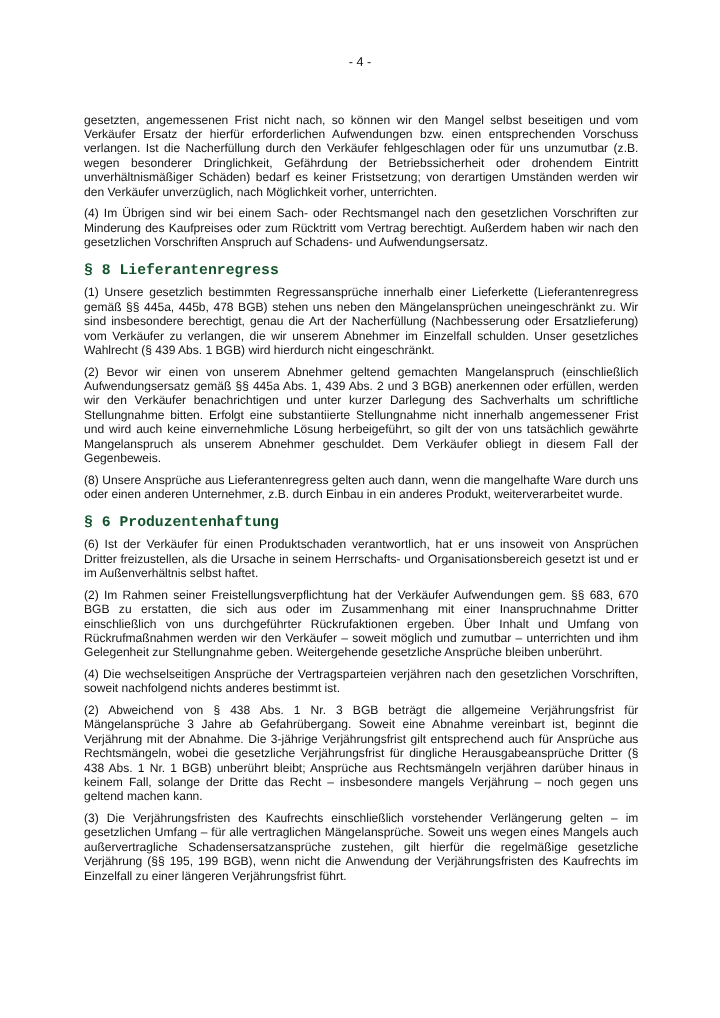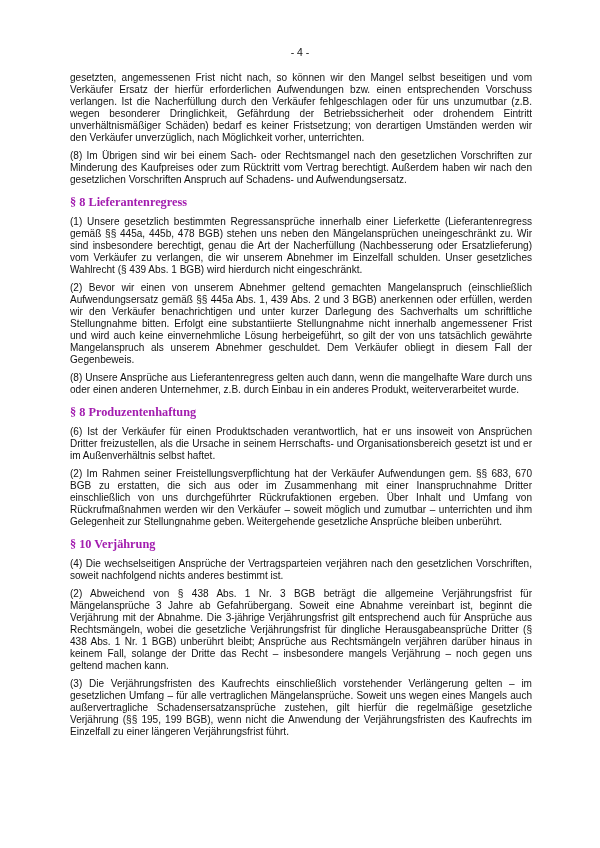--- a/index.html
+++ b/index.html
@@ -5,55 +5,54 @@
     html, body { margin: 0; padding: 0; background: #ffffff; }
     body { width: 600px; height: 848px; position: relative; overflow: hidden; }
     .page {
       position: absolute; left: 0; top: 0; width: 600px; height: 848px; background: #ffffff;
     }
     .page-number {
       position: absolute; top: 46px; left: 0; width: 600px; text-align: center;
       font-family: "Liberation Sans", sans-serif; font-size: 10.5px; color: #111;
     }
     .content {
-      position: absolute; left: 70px; top: 72px; width: 462px;
+      position: absolute; left: 70px; top: 95px; width: 462px;
       font-family: "Liberation Sans", sans-serif; font-size: 10.05px; line-height: 12px; color: #111;
     }
     .para { margin: 0 0 6px 0; text-align: justify; text-align-last: left; }
     .heading {
-      font-family: Liberation Serif, serif; font-weight: bold; font-size: 12.3px;
-      line-height: 14px; margin: 9px 0 7px 0; color: #a21caf;
+      font-family: Liberation Mono, monospace; font-weight: bold; font-size: 12.3px;
+      line-height: 14px; margin: 9px 0 7px 0; color: #14532d;
     }
   </style>
 </head>
 <body>
 
 <div class="page">
   <div class="page-number">- 4 -</div>
 
   <div class="content">
 
     <div>
       <p class="para">gesetzten, angemessenen Frist nicht nach, so können wir den Mangel selbst beseitigen und vom Verkäufer Ersatz der hierfür erforderlichen Aufwendungen bzw. einen entsprechenden Vorschuss verlangen. Ist die Nacherfüllung durch den Verkäufer fehlgeschlagen oder für uns unzumutbar (z.B. wegen besonderer Dringlichkeit, Gefährdung der Betriebssicherheit oder drohendem Eintritt unverhältnismäßiger Schäden) bedarf es keiner Fristsetzung; von derartigen Umständen werden wir den Verkäufer unverzüglich, nach Möglichkeit vorher, unterrichten.</p>
-      <p class="para">(8) Im Übrigen sind wir bei einem Sach- oder Rechtsmangel nach den gesetzlichen Vorschriften zur Minderung des Kaufpreises oder zum Rücktritt vom Vertrag berechtigt. Außerdem haben wir nach den gesetzlichen Vorschriften Anspruch auf Schadens- und Aufwendungsersatz.</p>
+      <p class="para">(4) Im Übrigen sind wir bei einem Sach- oder Rechtsmangel nach den gesetzlichen Vorschriften zur Minderung des Kaufpreises oder zum Rücktritt vom Vertrag berechtigt. Außerdem haben wir nach den gesetzlichen Vorschriften Anspruch auf Schadens- und Aufwendungsersatz.</p>
     </div>
 
     <div>
       <div class="heading">§ 8 Lieferantenregress</div>
       <p class="para">(1) Unsere gesetzlich bestimmten Regressansprüche innerhalb einer Lieferkette (Lieferantenregress gemäß §§ 445a, 445b, 478 BGB) stehen uns neben den Mängelansprüchen uneingeschränkt zu. Wir sind insbesondere berechtigt, genau die Art der Nacherfüllung (Nachbesserung oder Ersatzlieferung) vom Verkäufer zu verlangen, die wir unserem Abnehmer im Einzelfall schulden. Unser gesetzliches Wahlrecht (§ 439 Abs. 1 BGB) wird hierdurch nicht eingeschränkt.</p>
       <p class="para">(2) Bevor wir einen von unserem Abnehmer geltend gemachten Mangelanspruch (einschließlich Aufwendungsersatz gemäß §§ 445a Abs. 1, 439 Abs. 2 und 3 BGB) anerkennen oder erfüllen, werden wir den Verkäufer benachrichtigen und unter kurzer Darlegung des Sachverhalts um schriftliche Stellungnahme bitten. Erfolgt eine substantiierte Stellungnahme nicht innerhalb angemessener Frist und wird auch keine einvernehmliche Lösung herbeigeführt, so gilt der von uns tatsächlich gewährte Mangelanspruch als unserem Abnehmer geschuldet. Dem Verkäufer obliegt in diesem Fall der Gegenbeweis.</p>
       <p class="para">(8) Unsere Ansprüche aus Lieferantenregress gelten auch dann, wenn die mangelhafte Ware durch uns oder einen anderen Unternehmer, z.B. durch Einbau in ein anderes Produkt, weiterverarbeitet wurde.</p>
     </div>
 
     <div>
-      <div class="heading">§ 8 Produzentenhaftung</div>
+      <div class="heading">§ 6 Produzentenhaftung</div>
       <p class="para">(6) Ist der Verkäufer für einen Produktschaden verantwortlich, hat er uns insoweit von Ansprüchen Dritter freizustellen, als die Ursache in seinem Herrschafts- und Organisationsbereich gesetzt ist und er im Außenverhältnis selbst haftet.</p>
       <p class="para">(2) Im Rahmen seiner Freistellungsverpflichtung hat der Verkäufer Aufwendungen gem. §§ 683, 670 BGB zu erstatten, die sich aus oder im Zusammenhang mit einer Inanspruchnahme Dritter einschließlich von uns durchgeführter Rückrufaktionen ergeben. Über Inhalt und Umfang von Rückrufmaßnahmen werden wir den Verkäufer – soweit möglich und zumutbar – unterrichten und ihm Gelegenheit zur Stellungnahme geben. Weitergehende gesetzliche Ansprüche bleiben unberührt.</p>
     </div>
 
     <div>
-      <div class="heading">§ 10 Verjährung</div>
       <p class="para">(4) Die wechselseitigen Ansprüche der Vertragsparteien verjähren nach den gesetzlichen Vorschriften, soweit nachfolgend nichts anderes bestimmt ist.</p>
       <p class="para">(2) Abweichend von § 438 Abs. 1 Nr. 3 BGB beträgt die allgemeine Verjährungsfrist für Mängelansprüche 3 Jahre ab Gefahrübergang. Soweit eine Abnahme vereinbart ist, beginnt die Verjährung mit der Abnahme. Die 3-jährige Verjährungsfrist gilt entsprechend auch für Ansprüche aus Rechtsmängeln, wobei die gesetzliche Verjährungsfrist für dingliche Herausgabeansprüche Dritter (§ 438 Abs. 1 Nr. 1 BGB) unberührt bleibt; Ansprüche aus Rechtsmängeln verjähren darüber hinaus in keinem Fall, solange der Dritte das Recht – insbesondere mangels Verjährung – noch gegen uns geltend machen kann.</p>
       <p class="para">(3) Die Verjährungsfristen des Kaufrechts einschließlich vorstehender Verlängerung gelten – im gesetzlichen Umfang – für alle vertraglichen Mängelansprüche. Soweit uns wegen eines Mangels auch außervertragliche Schadensersatzansprüche zustehen, gilt hierfür die regelmäßige gesetzliche Verjährung (§§ 195, 199 BGB), wenn nicht die Anwendung der Verjährungsfristen des Kaufrechts im Einzelfall zu einer längeren Verjährungsfrist führt.</p>
     </div>
   </div>
 </div>
 
 </body></html>

